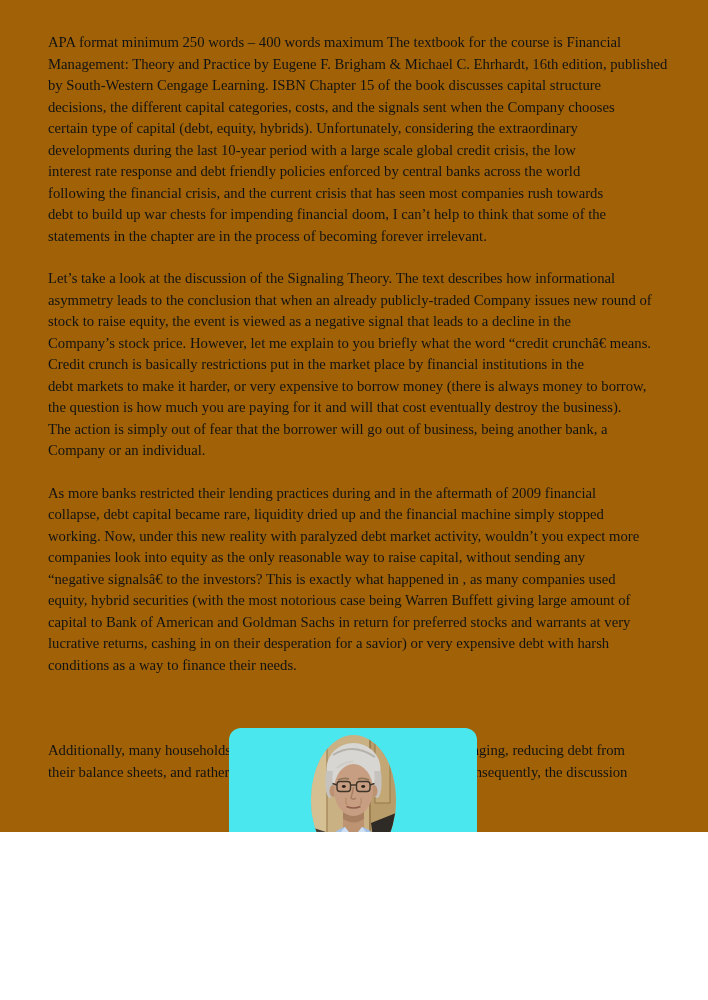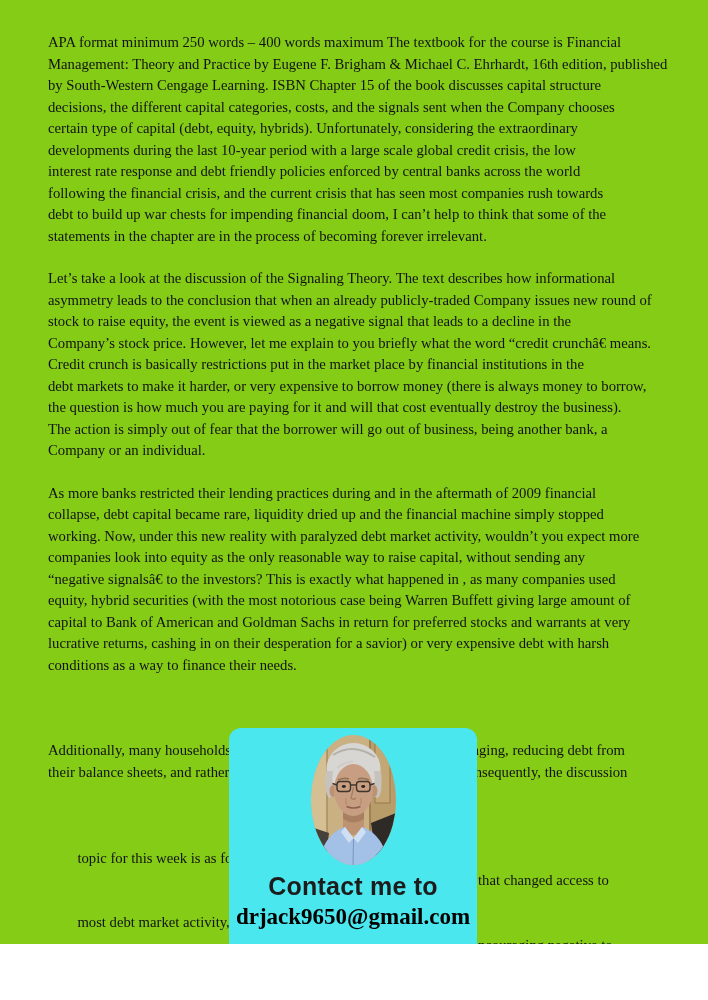--- a/index.html
+++ b/index.html
@@ -1,20 +1,20 @@
 <!DOCTYPE html>
 <html><head>
 <meta charset="utf-8">
 <style>
   html, body { margin: 0; padding: 0; background: #ffffff; }
   .page {
     position: relative;
     width: 708px;
-    height: 944px;
-    background: #84cc16;
+    height: 832px;
+    background: #a16207;
     overflow: hidden;
     font-family: "Liberation Serif", "DejaVu Serif", serif;
   }
   .doc {
     position: absolute;
     left: 48px;
     top: 32px;
     width: 622px;
     font-size: 14.7px;
     line-height: 21.5px;

